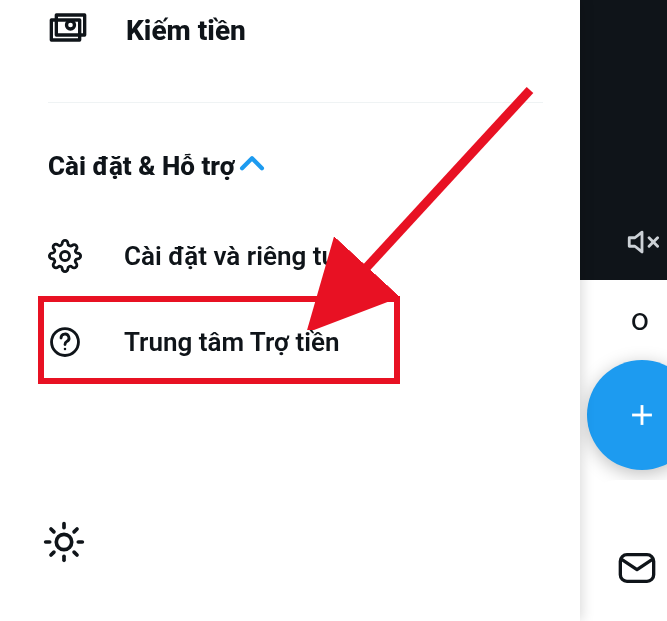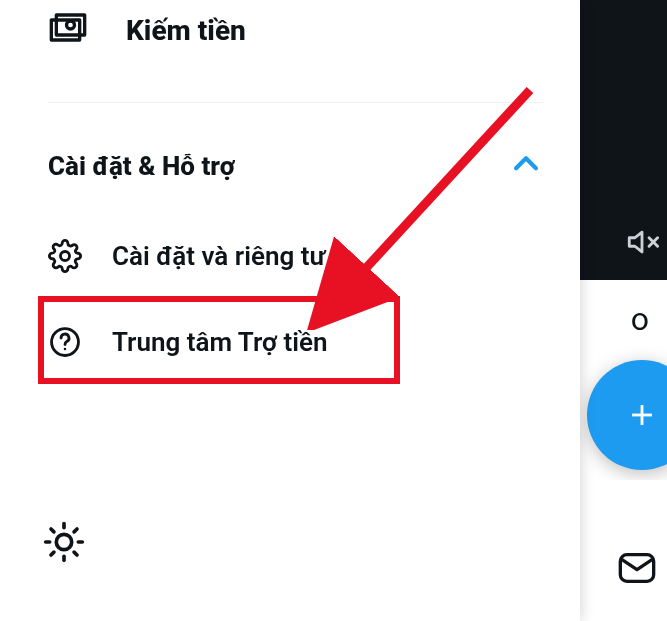--- a/index.html
+++ b/index.html
@@ -45,31 +45,31 @@
     font-size:28px; font-weight:800; color:#0f1419;
   }
   .item-row .icon-slot { width:40px; display:flex; align-items:center; justify-content:flex-start; }
   .item-monetization { margin-top:-6px; }
 
   .divider {
     height:1px; background:#eff3f4; margin:36px 0 44px 0; width:495px;
   }
 
   .section-header {
-    display:flex; align-items:center; justify-content:space-between;
+    display:flex; align-items:center; 
     width:495px;
   }
   .section-header .title {
     font-size:26px; font-weight:800;
   }
   .chev { color:#1d9bf0; }
 
   .sub-list { margin-top:28px; }
   .sub-item {
-    display:flex; align-items:center; gap:24px; height:86px;
+    display:flex; align-items:center; gap:36px; height:86px;
     font-size:26px; font-weight:600; color:#0f1419;
   }
   .sub-item .icon-slot { width:40px; display:flex; align-items:center; justify-content:flex-start; }
 
   .highlight-box {
     position:absolute; left:38px; top:296px; width:362px; height:88px;
     border:6px solid #e81123; pointer-events:none;
   }
 
   .theme-toggle {

